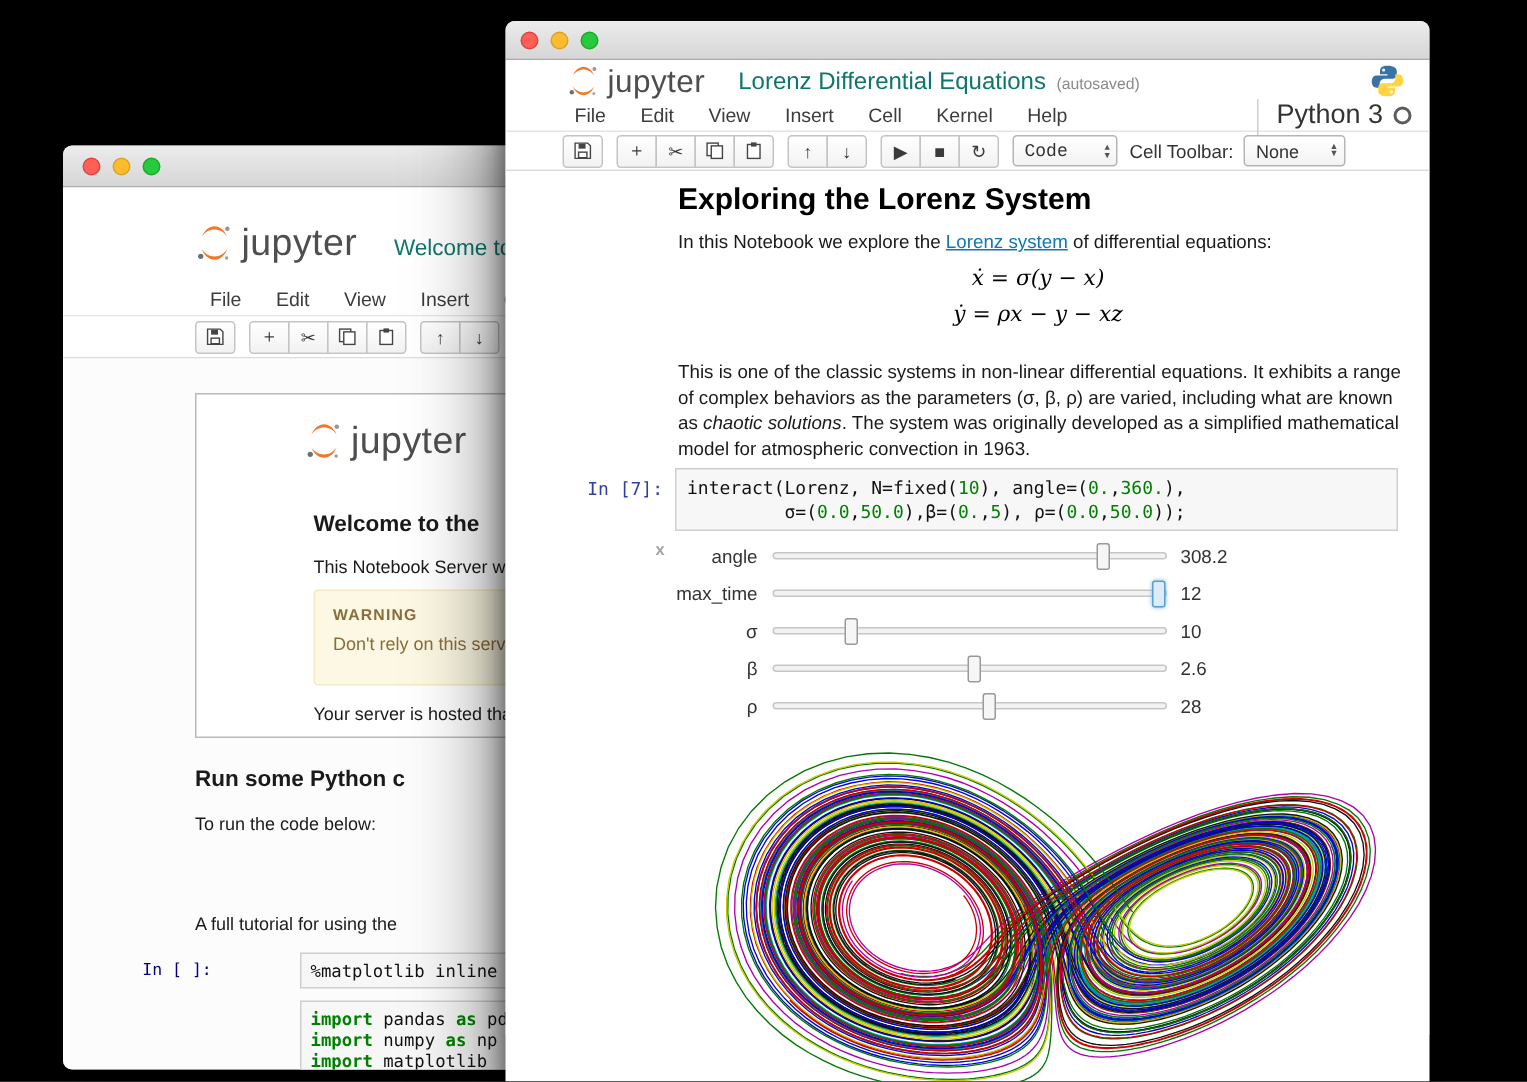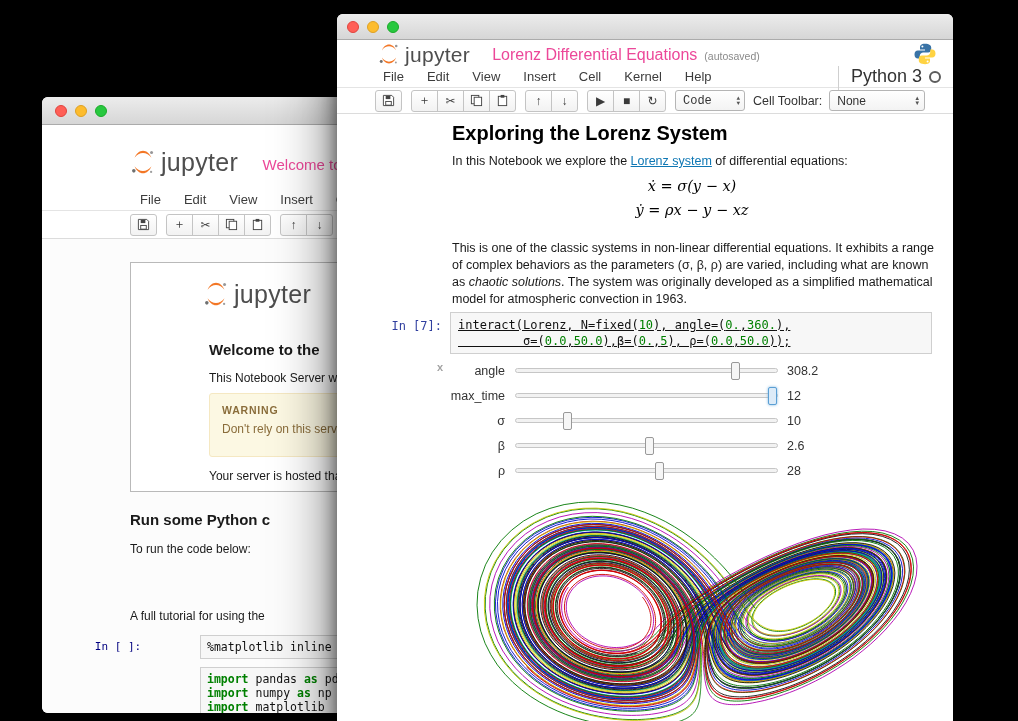--- a/index.html
+++ b/index.html
@@ -14,21 +14,21 @@
               border-bottom:1px solid #ababab; }
   .lights { position:absolute; left:11px; top:7px; display:flex; gap:8px; }
   .light { width:12px; height:12px; border-radius:50%; }
   .light.red { background:#ff5f57; border:.5px solid #e0443e; }
   .light.yellow { background:#fdbc2e; border:.5px solid #dea123; }
   .light.green { background:#28c83f; border:.5px solid #1aab29; }
 
   .nb-header { position:relative; background:#fff; }
   .jlogo { display:inline-flex; align-items:flex-end; gap:5px; }
   .jlogo .jtext { color:#4e4e4e; letter-spacing:.3px; line-height:1; }
-  .nb-title { color:#ec4899; }
+  .nb-title { color:#0f766e; }
   .autosave { color:#8a8a8a; }
 
   .menubar { background:#fff; border-bottom:1px solid #e4e4e4; display:flex; align-items:center;
              font-size:13px; color:#3c3c3c; }
   .menu-item { margin-right:23px; cursor:default; }
   .kernel-ind { margin-left:auto; display:flex; align-items:center; gap:7px;
                 border-left:1px solid #cfcfcf; padding:3px 12px 3px 12px; font-size:18px; color:#333; }
   .kcircle { width:12px; height:12px; border:2px solid #5c5c5c; border-radius:50%; display:inline-block; }
 
   .toolbar { background:#fff; border-bottom:1px solid #dcdcdc; display:flex; align-items:center; }
@@ -110,21 +110,21 @@
                font-family:"DejaVu Serif", serif; font-style:italic; font-size:14.5px;
                line-height:24px; color:#000; }
   .doc-body { position:absolute; left:115px; top:126px; width:482px; font-size:12.5px;
               line-height:17px; color:#1a1a1a; }
 
   .fg-cell { position:absolute; left:0; top:198px; display:flex; width:100%; }
   .fg-cell .prompt { width:109px; text-align:right; padding:7px 4px 0 0;
                      font-family:"DejaVu Sans Mono", monospace; font-size:12px; color:#303f9f; }
   .fg-cell .inputbox { margin-left:4px; width:482px; background:#f7f7f7; border:1px solid #cfcfcf;
                        font-family:"DejaVu Sans Mono", monospace; font-size:12px; line-height:16px;
-                       padding:4px 7px; color:#111;text-decoration:underline; }
+                       padding:4px 7px; color:#111; }
 
   .widget { position:absolute; left:0; top:244px; width:100%; }
   .widget-close { position:absolute; left:100px; top:3px; color:#a3a3a3; font-size:11px;
                   font-weight:bold; cursor:default; }
   .slider-row { display:flex; align-items:center; height:25px; }
   .s-label { width:168px; text-align:right; font-size:12.5px; color:#333; }
   .s-track { position:relative; margin-left:10px; width:263px; height:5px;
              background:#f2f2f2; border:1px solid #c6c6c6; border-radius:3px; }
   .s-handle { position:absolute; top:-7px; width:9px; height:18px; background:#f6f6f6;
               border:1px solid #999; border-radius:2px; }
@@ -321,21 +321,21 @@
         <span class="tbtn">↻</span>
       </span>
       <span class="tsel" style="width:70px;font-family:Liberation Mono, monospace;">
         <span>Code</span>
         <span class="stepper">
             <span>▲</span>
             <span>▼</span>
           </span>
       </span>
       <span class="tool-label">Cell Toolbar:</span>
-      <span class="tsel" style="width:96px;">
+      <span class="tsel" style="width:68px;">
         <span>None</span>
         <span class="stepper">
             <span>▲</span>
             <span>▼</span>
           </span>
       </span>
     </div>
 
     <div class="content">
       <h1 class="doc-heading">Exploring the Lorenz System</h1>

